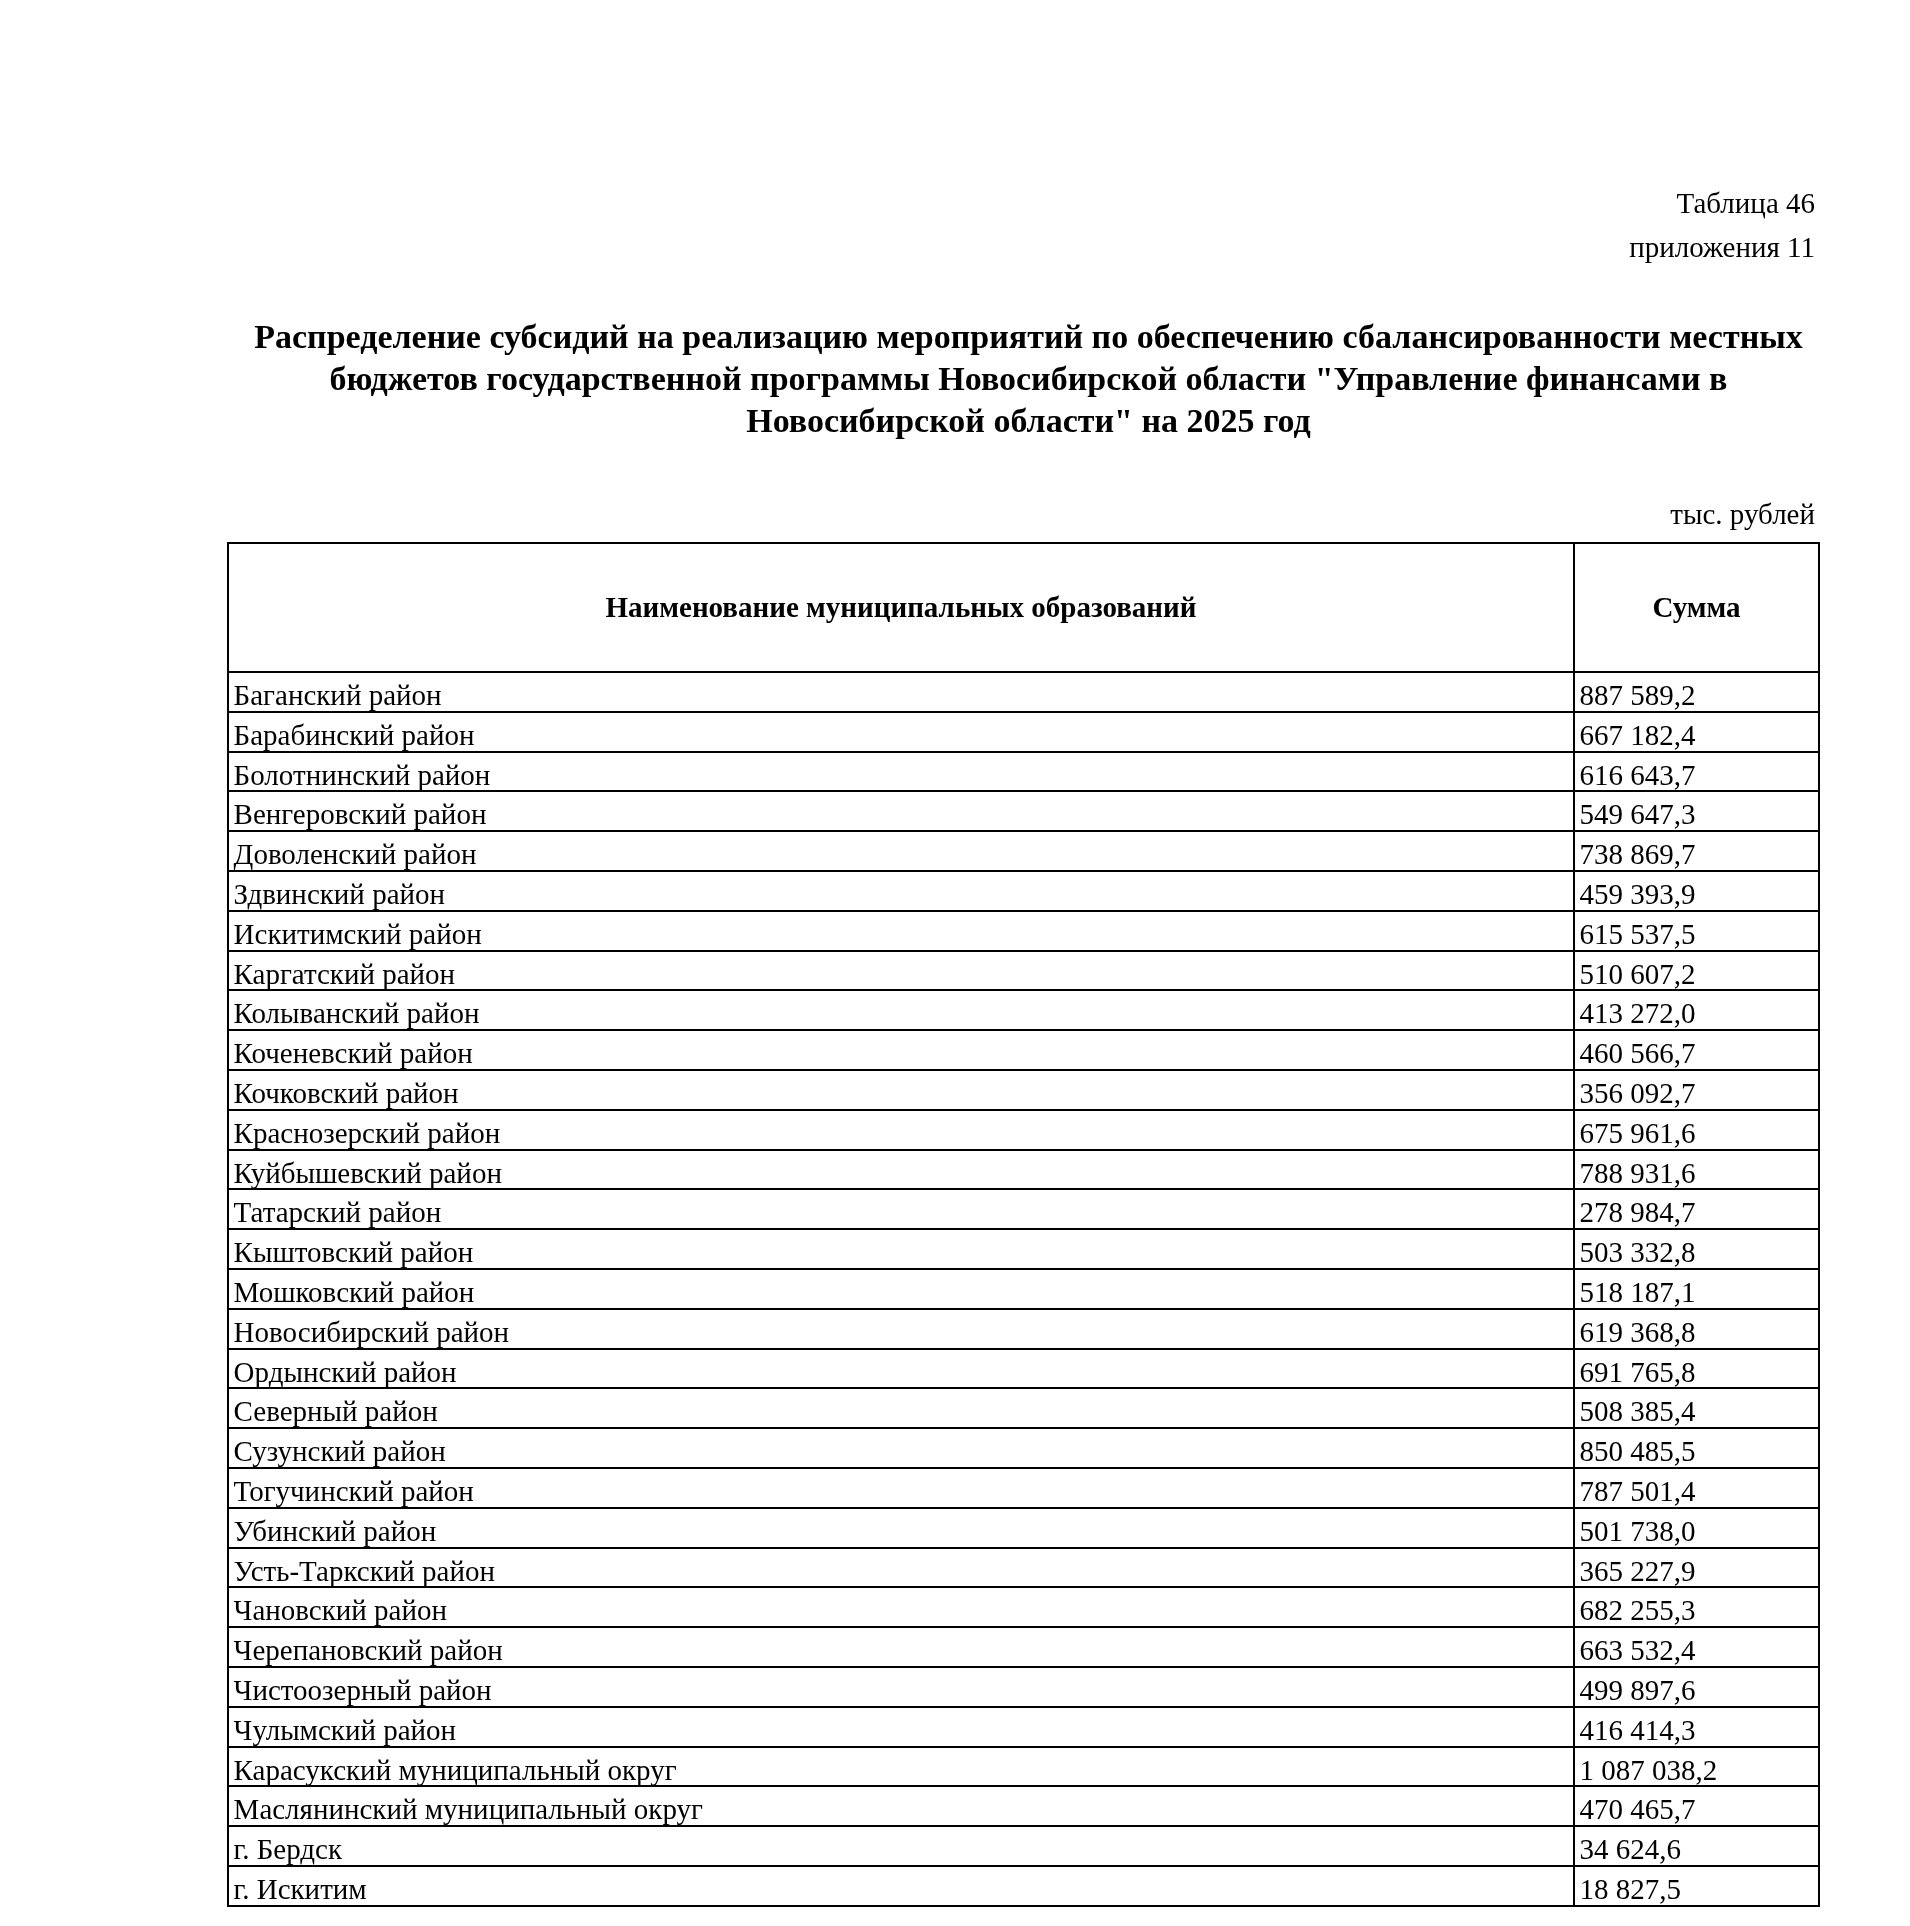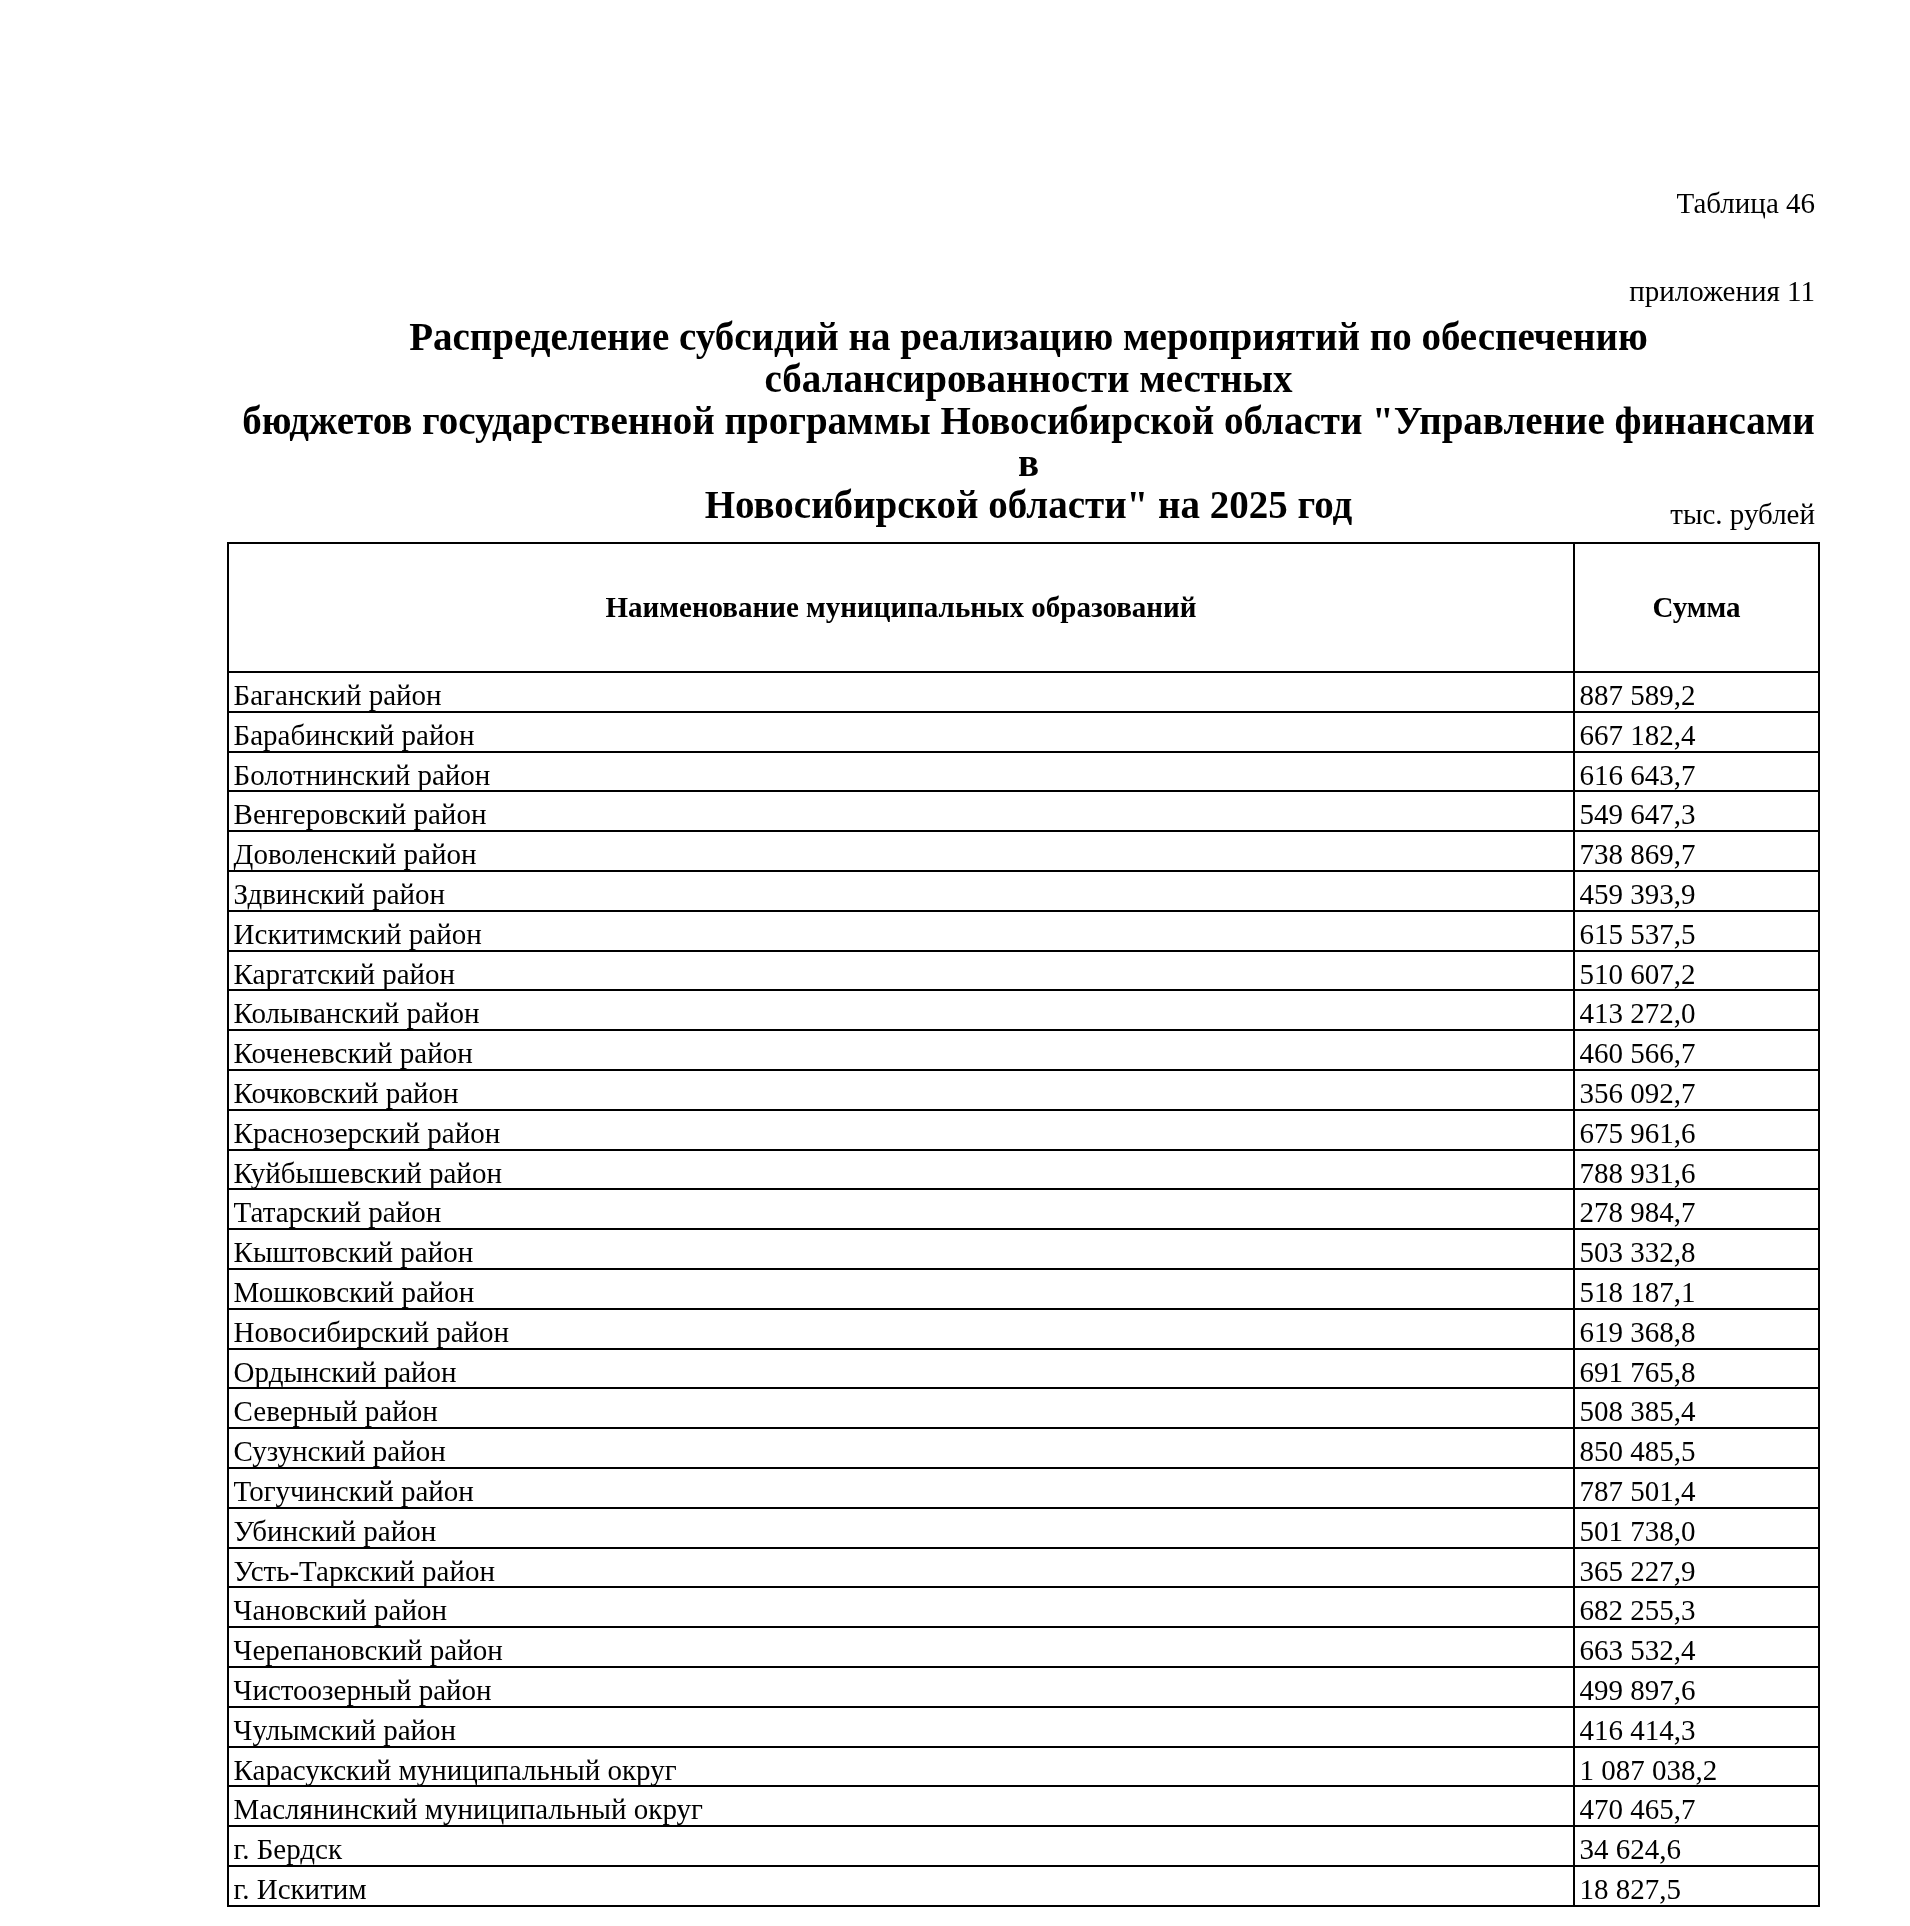--- a/index.html
+++ b/index.html
@@ -1,23 +1,23 @@
 <!DOCTYPE html>
 <html style="font-size:6.2px"><head>
 <meta charset="utf-8">
 <style>
   html, body { margin:0; padding:0; background:#ffffff; }
   body { width:1911px; height:2702px; position:relative; overflow:hidden;
          font-family:"Liberation Serif", "DejaVu Serif", serif; color:#000; }
   .abs { position:absolute; }
   .right-note { right:96px; font-size:29px; line-height:1; text-align:right; }
   #table-label { top:189px;font-family:Liberation Serif, serif; }
-  #appendix-label { top:233px;margin-top:44px; }
+  #appendix-label { top:233px; }
   #doc-title { top:316px; left:231px; width:1595px; text-align:center;
-               font-weight:bold; font-size:39px; line-height:42px; }
+               font-weight:bold; font-size:34px; line-height:42px; }
   #units-label { top:500px; }
   #data-table { top:542px; left:227px; width:1590px; border-collapse:collapse;
                 table-layout:fixed; font-size:29px; }
   #data-table td, #data-table th { border:2.3px solid #000; padding:0 4.6px; 
                 white-space:nowrap; overflow:hidden; line-height:1; }
   #data-table th { height:127px; font-weight:bold; text-align:center; vertical-align:middle; }
   #data-table td { height:37px; vertical-align:bottom; padding-bottom:0.8px; }
   #data-table col.c1 { width:1346px; }
   #data-table col.c2 { width:245px; }
   #data-table td.num { }

